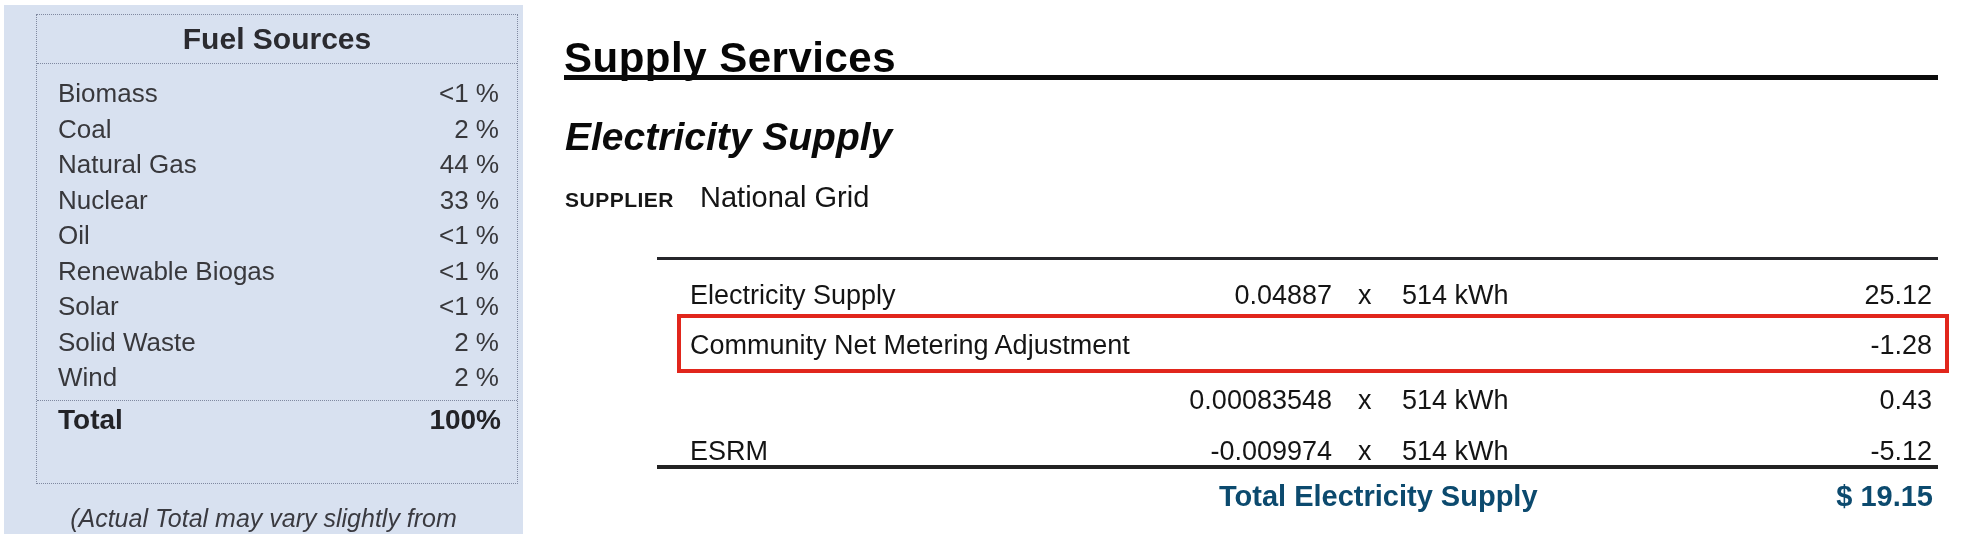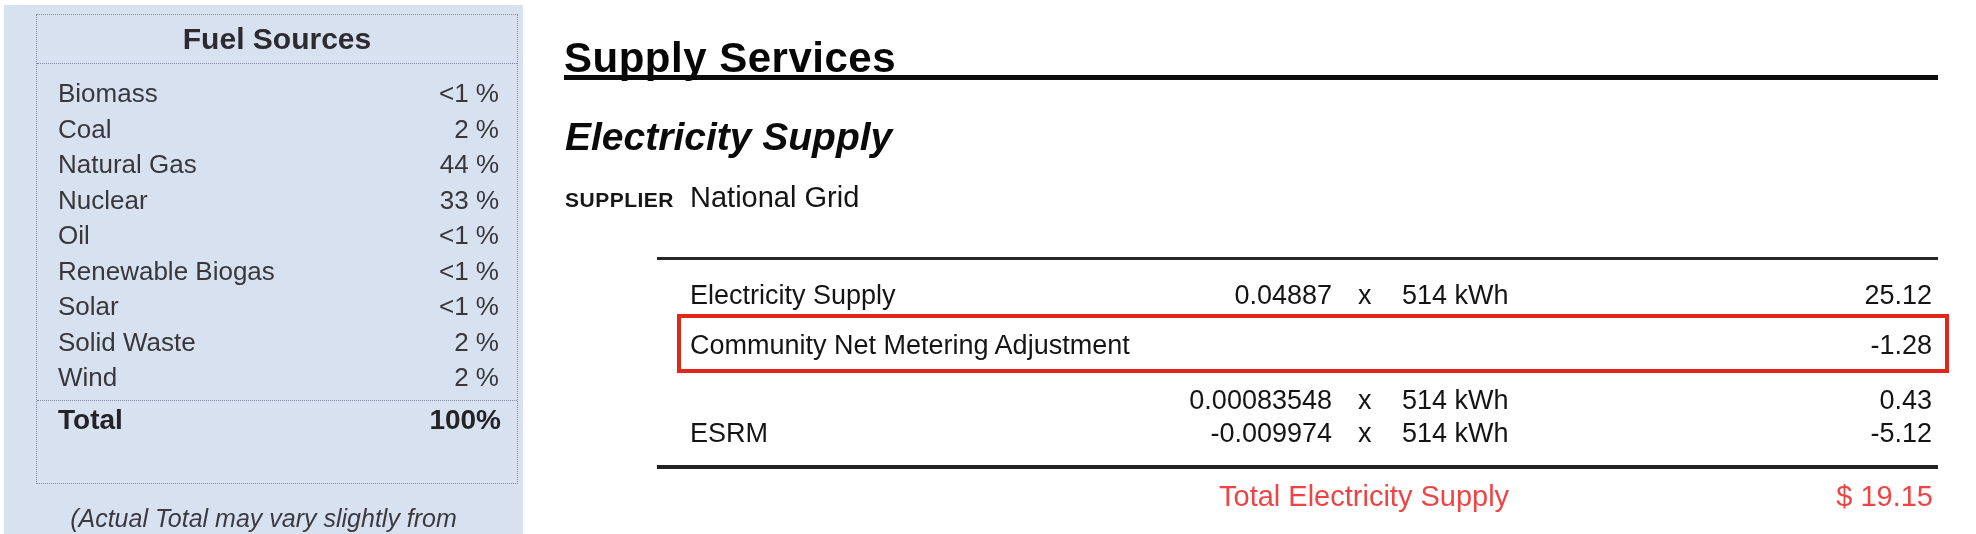--- a/index.html
+++ b/index.html
@@ -27,46 +27,46 @@
 
   
   .supply { position:absolute; left:0; top:0; width:1976px; height:534px; color:#111; }
   .supply-title { position:absolute; left:564px; top:34px; font-size:42px;
                   font-weight:bold; color:#060606; letter-spacing:0.5px; }
   .supply-title-rule { position:absolute; left:564px; top:75px; width:1374px;
                        height:5px; background:#0b0b0b; }
   .supply-subtitle { position:absolute; left:565px; top:115px; font-size:39px;
                      font-weight:bold; font-style:italic; color:#0a0a0a; }
   .supplier-row { position:absolute; left:565px; top:180px; display:flex;
-                  align-items:baseline; gap:16px; }
+                  align-items:baseline; gap:26px; }
   .supplier-label { font-size:21px; font-weight:bold; letter-spacing:0.5px;
                     line-height:34px; color:#161616; }
   .supplier-name { font-size:29px; line-height:34px; color:#141414; }
 
   .charges-table { position:absolute; left:657px; top:0; width:1281px; height:534px; }
   .rule-top { position:absolute; left:0; top:257px; width:100%; height:3px;
               background:#26262a; }
   .rule-bottom { position:absolute; left:0; top:465px; width:100%; height:3px;
                  border-top:2px solid #222; border-bottom:2px solid #222; }
   .srow { position:absolute; left:0; width:100%; height:40px; font-size:27px;
           line-height:40px; color:#141414; }
   .srow span { position:absolute; white-space:nowrap; }
   .srow .lab  { left:33px; }
   .srow .rate { right:606px; text-align:right; }
   .srow .mult { left:701px; }
   .srow .qty  { left:745px; }
   .srow .amt  { right:6px; text-align:right; }
   .row-0 { top:275px; }
   .row-1 { top:325px; }
   .row-2 { top:380px; }
-  .row-3 { top:413px;text-decoration:underline; }
+  .row-3 { top:431px;text-decoration:underline; }
   .highlight-box { position:absolute; left:20px; top:314px; width:1272px; height:59px;
                    border:4px solid #e1261c; }
   .total-row { position:absolute; left:0; top:476px; width:100%; height:40px;
-               font-size:29px; line-height:40px; font-weight:normal; color:#ef4444; }
+               font-size:29px; line-height:40px; font-weight:bold; color:#0c4a6e; }
   .total-row .tlab { position:absolute; left:562px; white-space:nowrap; }
   .total-row .tamt { position:absolute; right:5px; white-space:nowrap; }
 </style>
 </head>
 <body>
 
 <div class="page">
 
   <div class="fuel-panel">
     <div class="fuel-box">

